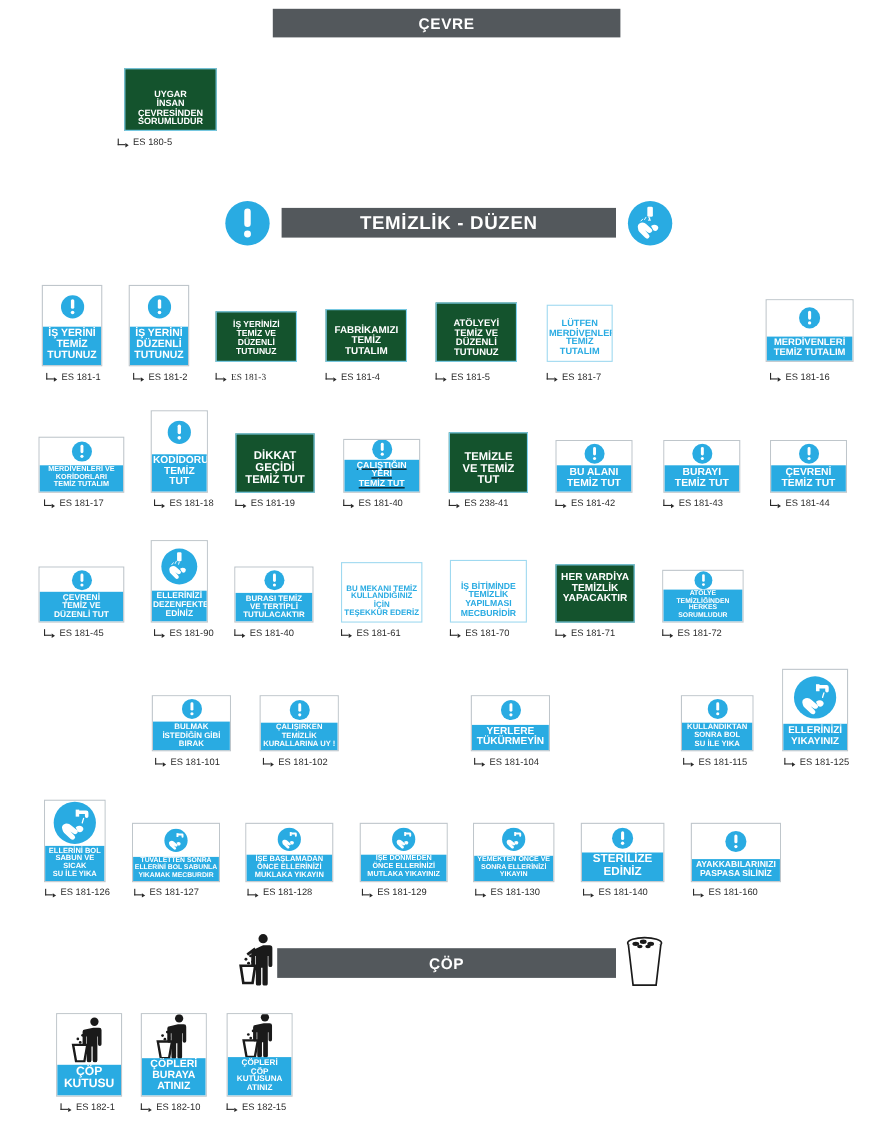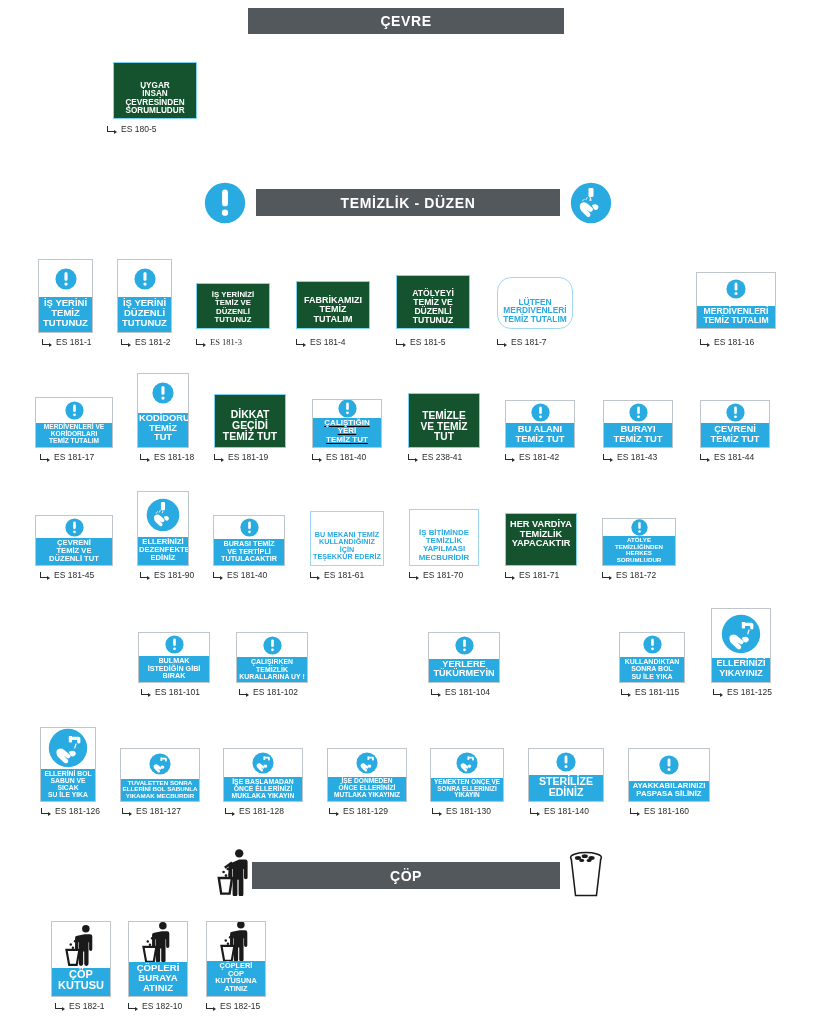--- a/index.html
+++ b/index.html
@@ -101,21 +101,21 @@
     <span>ÇEVRE</span>
   </div>
 
   <div class="deco-icon" style="left:204px;top:182px;width:42px;height:42px;">
     <svg viewBox="0 0 100 100" width="42" height="42" aria-hidden="true">
       <circle cx="50" cy="50" r="48" fill="#29abe2"></circle>
       <rect x="43" y="18" width="14" height="40" rx="7" fill="#ffffff"></rect>
       <circle cx="50" cy="73" r="7.5" fill="#ffffff"></circle>
     </svg>
   </div>
-  <div class="section-bar" style="left:256px;top:189px;width:304px;height:27px;font-size:14px;">
+  <div class="section-bar" style="left:256px;top:189px;width:304px;height:27px;font-size:17px;">
     <span>TEMİZLİK - DÜZEN</span>
   </div>
   <div class="deco-icon" style="left:570px;top:182px;width:42px;height:42px;">
     <svg viewBox="0 0 100 100" width="42" height="42" aria-hidden="true">
       <circle cx="50" cy="50" r="48" fill="#29abe2"></circle>
       <rect x="44" y="14" width="12" height="22" rx="3" fill="#ffffff"></rect>
       <path d="M47 36 q3 5 3 9" stroke="#ffffff" stroke-width="2.5" fill="none"></path>
       <path d="M24 62 q-3 -10 6 -13 q7 -2 12 3 l10 9 q5 4 1 8 q-4 4 -9 0 l-5 -4 l8 9 q4 4 0 8 q-4 3 -8 -1 l-12 -12 q-3 -3 -3 -7z" fill="#ffffff"></path>
       <path d="M52 56 q7 -5 13 -1 q5 4 1 9 q-4 5 -9 1z" fill="#ffffff"></path>
       <path d="M30 45 l4 -4 M38 42 l3 -5 M47 44 l2 -5" stroke="#ffffff" stroke-width="2" stroke-linecap="round"></path>
@@ -228,21 +228,21 @@
       <div>ATÖLYEYİ</div>
       <div>TEMİZ VE</div>
       <div>DÜZENLİ</div>
       <div>TUTUNUZ</div>
     </div>
   </div>
   <div class="code" style="left:396px;top:337px;">
     <span class="elbow"></span><span class="arrow"></span><span>ES 181-5</span>
   </div>
 
-  <div class="sign whitebox" style="left:497px;top:277px;width:76px;height:52px;border-radius:14px;">
+  <div class="sign whitebox" style="left:497px;top:277px;width:60px;height:52px;">
     <div class="pic" style="flex:0 0 0;"></div>
     <div class="cap" style="font-size:8.4px;padding-bottom:4px;">
       <div>LÜTFEN</div>
       <div>MERDİVENLERİ</div>
       <div>TEMİZ TUTALIM</div>
     </div>
   </div>
   <div class="code" style="left:497px;top:337px;">
     <span class="elbow"></span><span class="arrow"></span><span>ES 181-7</span>
   </div>

